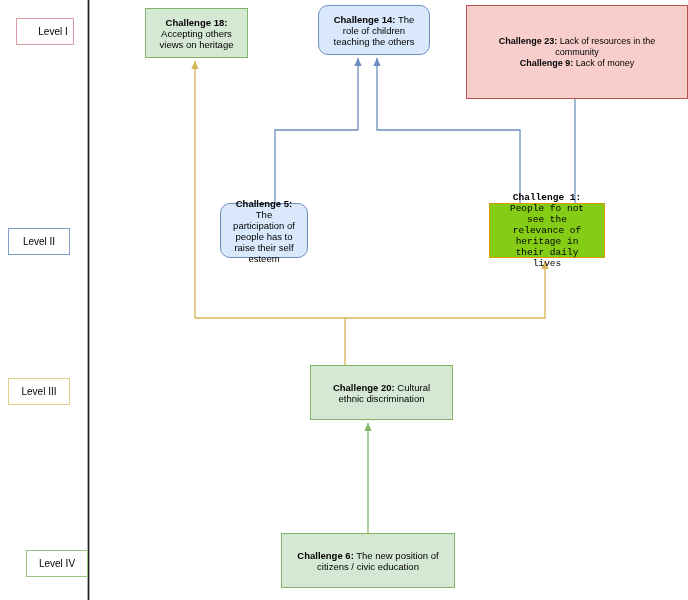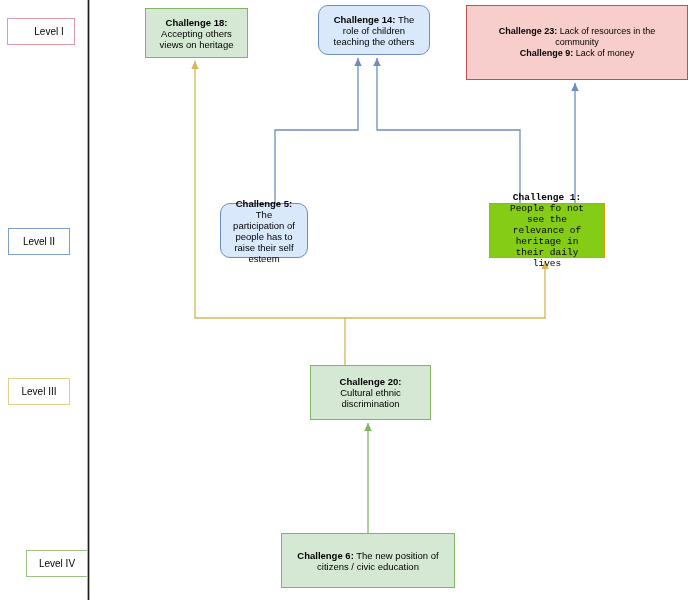--- a/index.html
+++ b/index.html
@@ -67,21 +67,21 @@
     <path d="M275,203 L275,130 L358,130 L358,58" fill="none" stroke-width="1.3" marker-end="url(#arrowBlue)" stroke="#6c8ebf"></path>
     <path d="M520,203 L520,130 L377,130 L377,58" fill="none" stroke-width="1.3" marker-end="url(#arrowBlue)" stroke="#6c8ebf"></path>
     <path d="M575,203 L575,83" fill="none" stroke-width="1.3" marker-end="url(#arrowBlue)" stroke="#6c8ebf"></path>
 
     <path d="M345,365 L345,318 L195,318 L195,61" fill="none" stroke-width="1.3" marker-end="url(#arrowYellow)" stroke="#d6b656"></path>
     <path d="M345,318 L545,318 L545,261" fill="none" stroke-width="1.3" marker-end="url(#arrowYellow)" stroke="#d6b656"></path>
 
     <path d="M368,533 L368,423" fill="none" stroke-width="1.3" marker-end="url(#arrowGreen)" stroke="#82b366"></path>
   </svg>
 
-  <div class="level-label level-1" style="left:7px;top:18px;width:68px;height:27px;padding-left:16px;">
+  <div class="level-label level-1" style="left:16px;top:18px;width:58px;height:27px;padding-left:16px;">
     <span>Level I</span>
   </div>
   <div class="level-label level-3" style="left:8px;top:378px;width:62px;height:27px;">
     <span>Level III</span>
   </div>
   <div class="level-label level-2" style="left:8px;top:228px;width:62px;height:27px;">
     <span>Level II</span>
   </div>
   <div class="level-label level-4" style="left:26px;top:550px;width:62px;height:27px;">
     <span>Level IV</span>
@@ -92,21 +92,21 @@
       <b>Challenge 18:</b><span> Accepting others views on heritage</span>
     </div>
   </div>
 
   <div class="node blue" style="left:318px;top:5px;width:112px;height:50px;">
     <div>
       <b>Challenge 14:</b><span> The role of children teaching the others</span>
     </div>
   </div>
 
-  <div class="node red" style="left:466px;top:5px;width:222px;height:75px;">
+  <div class="node red" style="left:466px;top:5px;width:222px;height:94px;">
     <div class="red-list">
       <div class="red-item">
         <b>Challenge 23:</b><span> Lack of resources in the community</span>
       </div>
       <div class="red-item">
         <b>Challenge 9:</b><span> Lack of money</span>
       </div>
     </div>
   </div>
 
@@ -115,21 +115,21 @@
       <b>Challenge 5:</b><span> The participation of people has to raise their self esteem</span>
     </div>
   </div>
 
   <div class="node orange" style="left:489px;top:203px;width:116px;height:55px;">
     <div>
       <b>Challenge 1:</b><span> People fo not see the relevance of heritage in their daily lives</span>
     </div>
   </div>
 
-  <div class="node green" style="left:310px;top:365px;width:121px;height:55px;">
+  <div class="node green" style="left:310px;top:365px;width:143px;height:55px;">
     <div>
       <b>Challenge 20:</b><span> Cultural ethnic discrimination</span>
     </div>
   </div>
 
   <div class="node green" style="left:281px;top:533px;width:174px;height:55px;">
     <div>
       <b>Challenge 6:</b><span> The new position of citizens / civic education</span>
     </div>
   </div>

